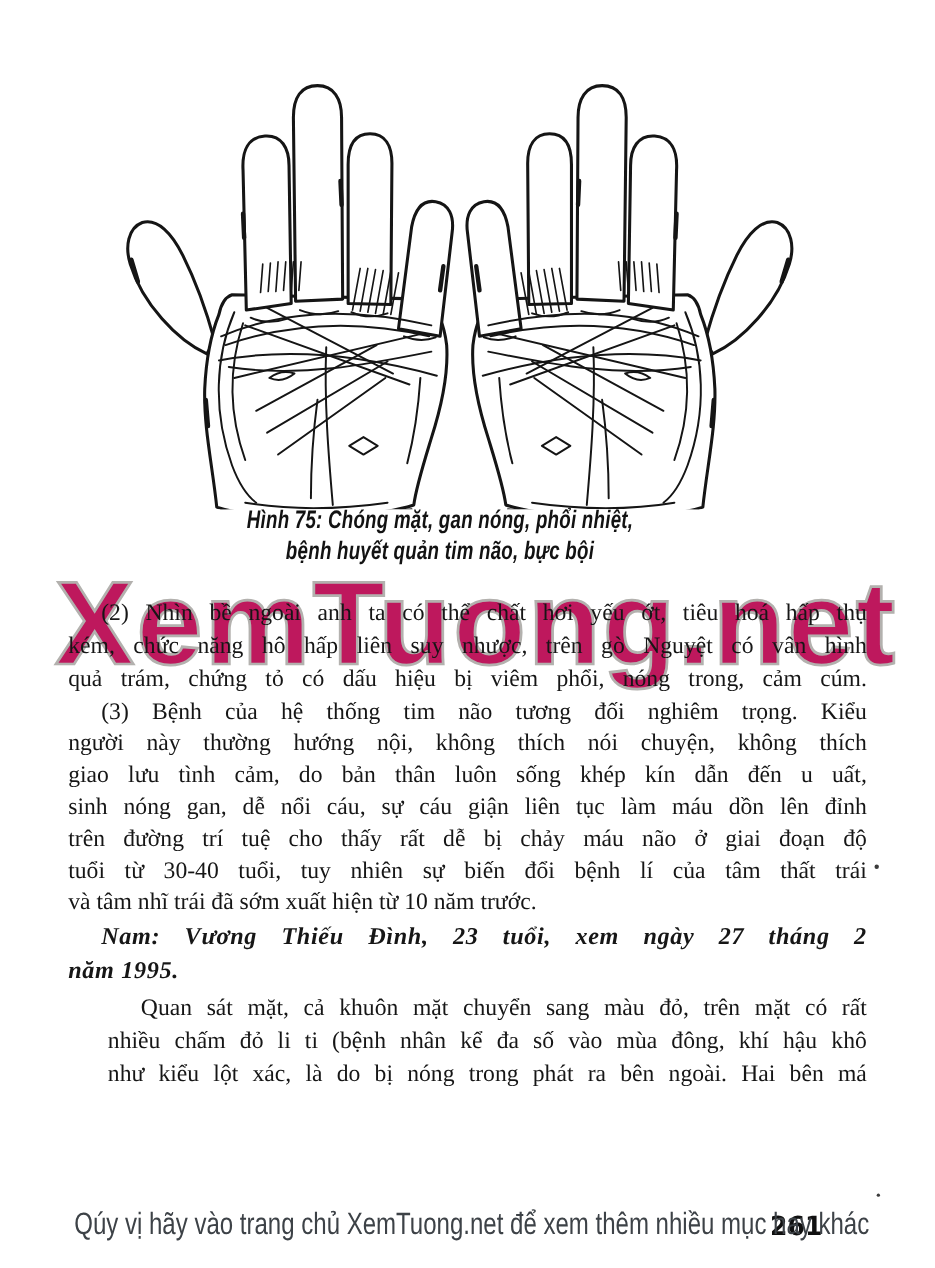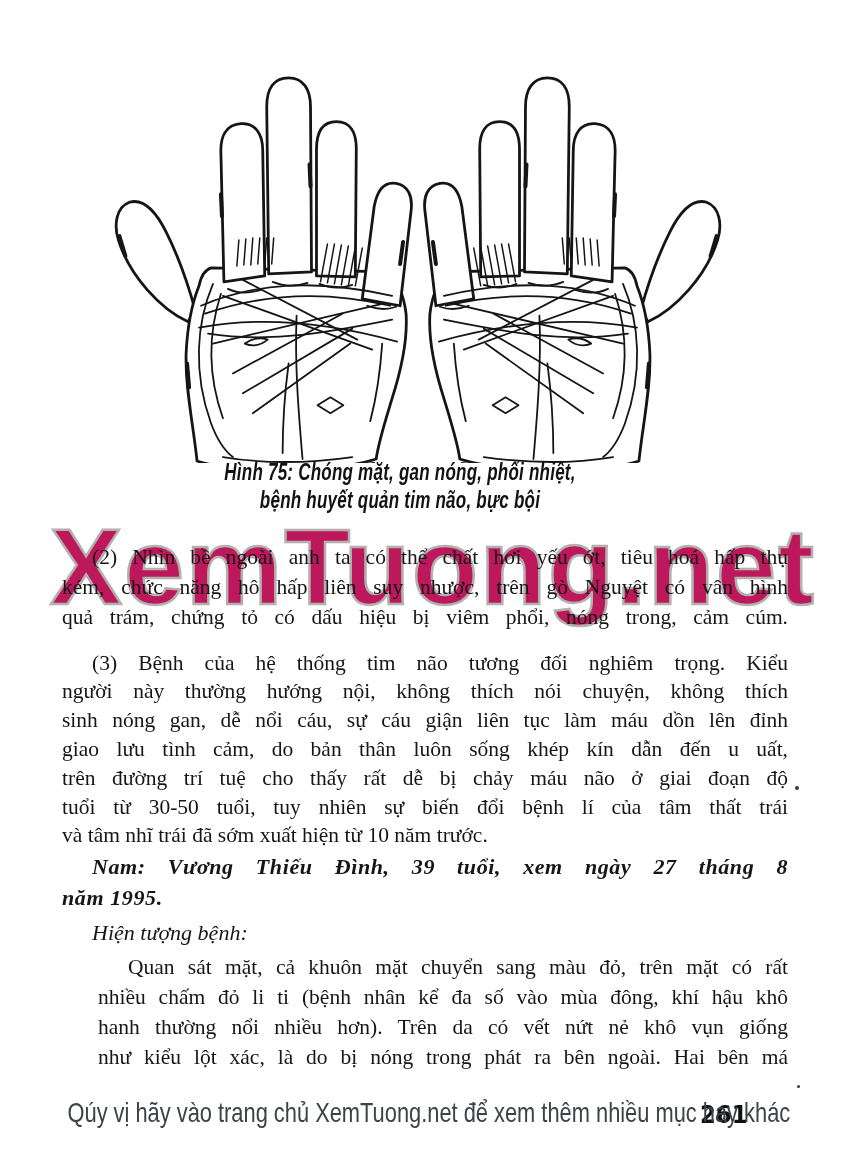--- a/index.html
+++ b/index.html
@@ -25,21 +25,21 @@
     font-size:108px; letter-spacing:2px; color:#be185d;
     -webkit-text-stroke:2.5px #b3b1ae;
   }
   
   .textflow { position:absolute; left:62px; top:542px; width:726px; z-index:2; }
   .para { font-size:21.5px; }
   .line { text-align:justify; text-align-last:justify; white-space:normal; }
   .line.last { text-align-last:left; }
   .line.first { text-indent:30px; }
   .p2 .line { line-height:30.2px; }
-  .p3 { margin-top:16px; }
+  .p3 { }
   .p3 .line { line-height:28.8px; }
   .case { margin-top:2px; font-weight:bold; font-style:italic; letter-spacing:0.6px; }
   .case .line { line-height:30.5px; font-size:22px; }
   .sub { margin-top:5px; font-style:italic; font-size:22px; line-height:30px; text-indent:30px; text-align:left; }
   .p4 { margin-top:4px; }
   .p4 .line { line-height:30.1px;margin-left:36px; }
   
   .footer {
     position:absolute; top:1097px; left:-26px; width:850px; text-align:center;
     font-family:"Liberation Sans","DejaVu Sans",sans-serif; font-size:28px;
@@ -142,35 +142,33 @@
 
   <div class="textflow">
     <div class="para p2">
       <div class="line first">(2) Nhìn bề ngoài anh ta có thể chất hơi yếu ớt, tiêu hoá hấp thụ</div>
       <div class="line">kém, chức năng hô hấp liên suy nhược, trên gò Nguyệt có vân hình</div>
       <div class="line">quả trám, chứng tỏ có dấu hiệu bị viêm phổi, nóng trong, cảm cúm.</div>
     </div>
     <div class="para p3">
       <div class="line first">(3) Bệnh của hệ thống tim não tương đối nghiêm trọng. Kiểu</div>
       <div class="line">người này thường hướng nội, không thích nói chuyện, không thích</div>
+      <div class="line">giao lưu tình cảm, do bản thân luôn sống khép kín dẫn đến u uất,</div>
       <div class="line">sinh nóng gan, dễ nổi cáu, sự cáu giận liên tục làm máu dồn lên đỉnh</div>
-      <div class="line">giao lưu tình cảm, do bản thân luôn sống khép kín dẫn đến u uất,</div>
       <div class="line">trên đường trí tuệ cho thấy rất dễ bị chảy máu não ở giai đoạn độ</div>
-      <div class="line">tuổi từ 30-50 tuổi, tuy nhiên sự biến đổi bệnh lí của tâm thất trái</div>
+      <div class="line">tuổi từ 30-40 tuổi, tuy nhiên sự biến đổi bệnh lí của tâm thất trái</div>
       <div class="line last">và tâm nhĩ trái đã sớm xuất hiện từ 10 năm trước.</div>
     </div>
     <div class="para case">
-      <div class="line first">Nam: Vương Thiếu Đình, 39 tuổi, xem ngày 27 tháng 8</div>
+      <div class="line first">Nam: Vương Thiếu Đình, 23 tuổi, xem ngày 27 tháng 2</div>
       <div class="line last">năm 1995.</div>
     </div>
-    <div class="para sub">Hiện tượng bệnh:</div>
     <div class="para p4">
       <div class="line first">Quan sát mặt, cả khuôn mặt chuyển sang màu đỏ, trên mặt có rất</div>
       <div class="line">nhiều chấm đỏ li ti (bệnh nhân kể đa số vào mùa đông, khí hậu khô</div>
-      <div class="line">hanh thường nổi nhiều hơn). Trên da có vết nứt nẻ khô vụn giống</div>
       <div class="line">như kiểu lột xác, là do bị nóng trong phát ra bên ngoài. Hai bên má</div>
     </div>
   </div>
 
   <div class="pagenum">261</div>
 
   <div class="footer">Qúy vị hãy vào trang chủ XemTuong.net để xem thêm nhiều mục hay khác</div>
 
   <div class="speck a"></div>
   <div class="speck b"></div>

